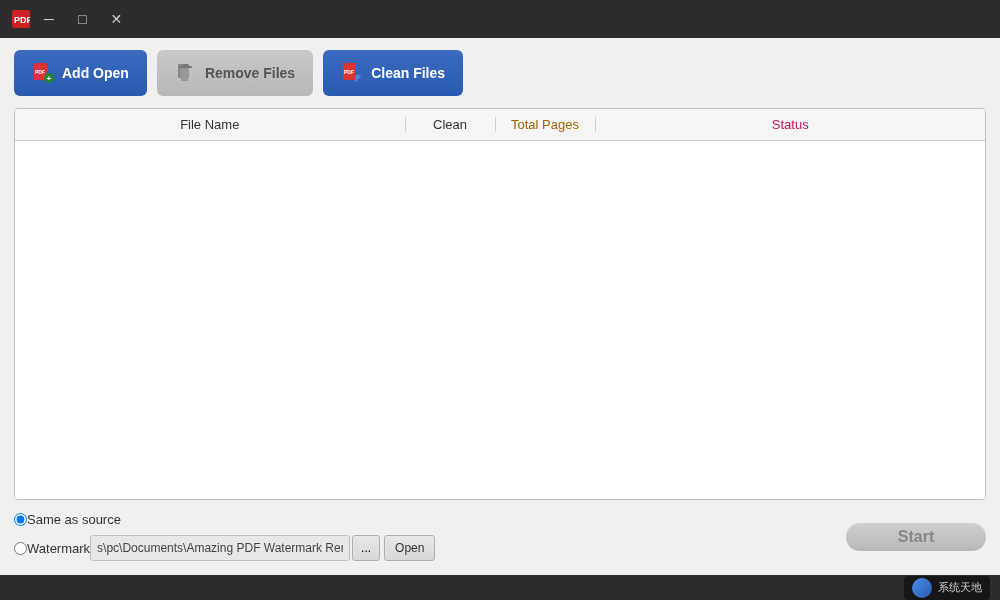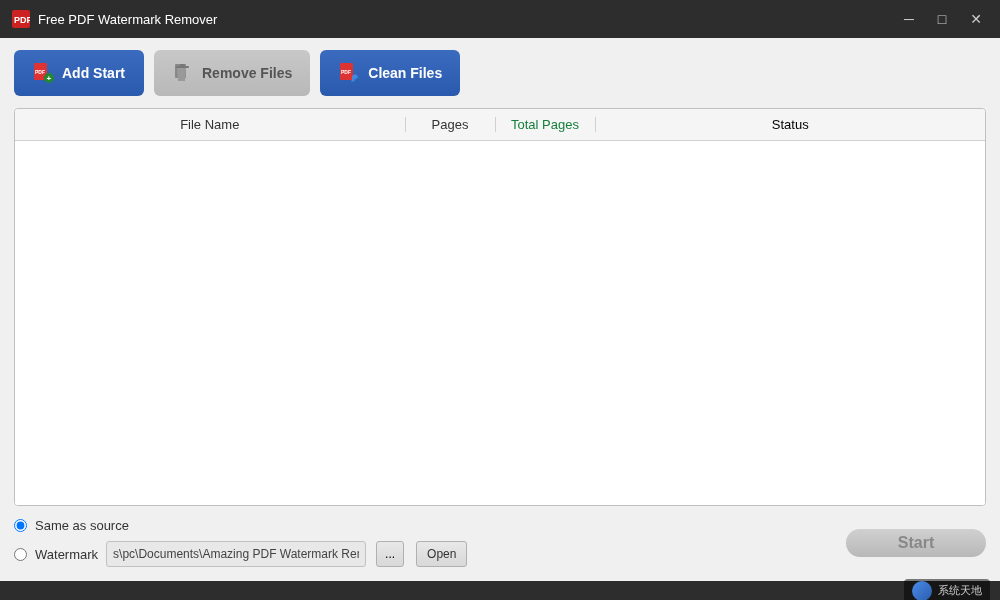--- a/index.html
+++ b/index.html
@@ -150,29 +150,29 @@
       font-size: 13px;
       color: #333;
     }
     .col-pages {
       width: 100px;
       display: flex;
       align-items: center;
       justify-content: center;
       border-right: 1px solid #d0d0d0;
       font-size: 13px;
-      color: #15803d;
+      color: #a16207;
     }
     .col-status {
       flex: 1;
       display: flex;
       align-items: center;
       justify-content: center;
       font-size: 13px;
-      color: #000000;
+      color: #be185d;
     }
 
     .file-table-body {
       flex: 1;
       background: #ffffff;
     }
 
     
     .bottom-controls {
       display: flex;
@@ -183,21 +183,20 @@
     .radio-group {
       display: flex;
       flex-direction: column;
       gap: 8px;
       flex: 1;
     }
 
     .radio-row {
       display: flex;
       align-items: center;
-      gap: 8px;
       font-size: 13px;
       color: #333;
     }
 
     .radio-row input[type="radio"] {
       cursor: pointer;
     }
 
     .path-input {
       background: #e8e8e8;
@@ -242,21 +241,21 @@
       font-size: 16px;
       font-weight: 600;
       color: #888;
       cursor: not-allowed;
       min-width: 140px;
     }
 
     
     .status-bar {
       background: #2d2d2d;
-      height: 19px;
+      height: 25px;
       display: flex;
       align-items: center;
       padding: 0 10px;
       flex-shrink: 0;
       justify-content: flex-end;
     }
 
     
     .watermark-badge {
       background: rgba(0,0,0,0.5);
@@ -286,39 +285,38 @@
     }
   </style>
 </head>
 <body>
 
 <div class="title-bar">
   <svg class="title-bar-icon" viewBox="0 0 18 18">
     <rect width="18" height="18" rx="2" fill="#cc2222"></rect>
     <text x="2" y="13" font-size="9" font-weight="bold" fill="white">PDF</text>
   </svg>
-  <span class="title-bar-text">Free PDF Watermark Remover</span>
   <div class="title-bar-controls">
     <button class="title-bar-btn">─</button>
     <button class="title-bar-btn">□</button>
     <button class="title-bar-btn close">✕</button>
   </div>
 </div>
 
 <div class="main-content">
 
   <div class="toolbar">
     <button class="btn-add">
       <svg class="icon-pdf" viewBox="0 0 22 22">
         <rect x="2" y="1" width="13" height="17" rx="1" fill="#dd3333"></rect>
         <text x="3" y="12" font-size="5" font-weight="bold" fill="white">PDF</text>
         <circle cx="17" cy="16" r="5" fill="#228833"></circle>
         <text x="14.5" y="19" font-size="8" font-weight="bold" fill="white">+</text>
       </svg>
-      <span>Add Start</span>
+      <span>Add Open</span>
     </button>
 
     <button class="btn-remove">
       <svg class="icon-pdf" viewBox="0 0 22 22">
         <rect x="3" y="2" width="11" height="14" rx="1" fill="#888"></rect>
         <path d="M5 6 L14 6 L13 19 L6 19 Z" fill="#999"></path>
         <rect x="4" y="4" width="13" height="2" rx="1" fill="#777"></rect>
         <rect x="8" y="2" width="5" height="2" rx="1" fill="#777"></rect>
       </svg>
       <span>Remove Files</span>
@@ -331,21 +329,21 @@
         <path d="M14 14 Q18 10 20 15 Q18 18 14 18 Z" fill="#4488dd"></path>
         <path d="M15 16 L13 20 L17 19 Z" fill="#4488dd"></path>
       </svg>
       <span>Clean Files</span>
     </button>
   </div>
 
   <div class="file-table-container">
     <div class="file-table-header">
       <div class="col-filename">File Name</div>
-      <div class="col-size">Pages</div>
+      <div class="col-size">Clean</div>
       <div class="col-pages">Total Pages</div>
       <div class="col-status">Status</div>
     </div>
     <div class="file-table-body"></div>
   </div>
 
   <div class="bottom-controls">
     <div class="radio-group">
       <div class="radio-row">
         <input type="radio" name="output" checked="" id="same-source" style="">

